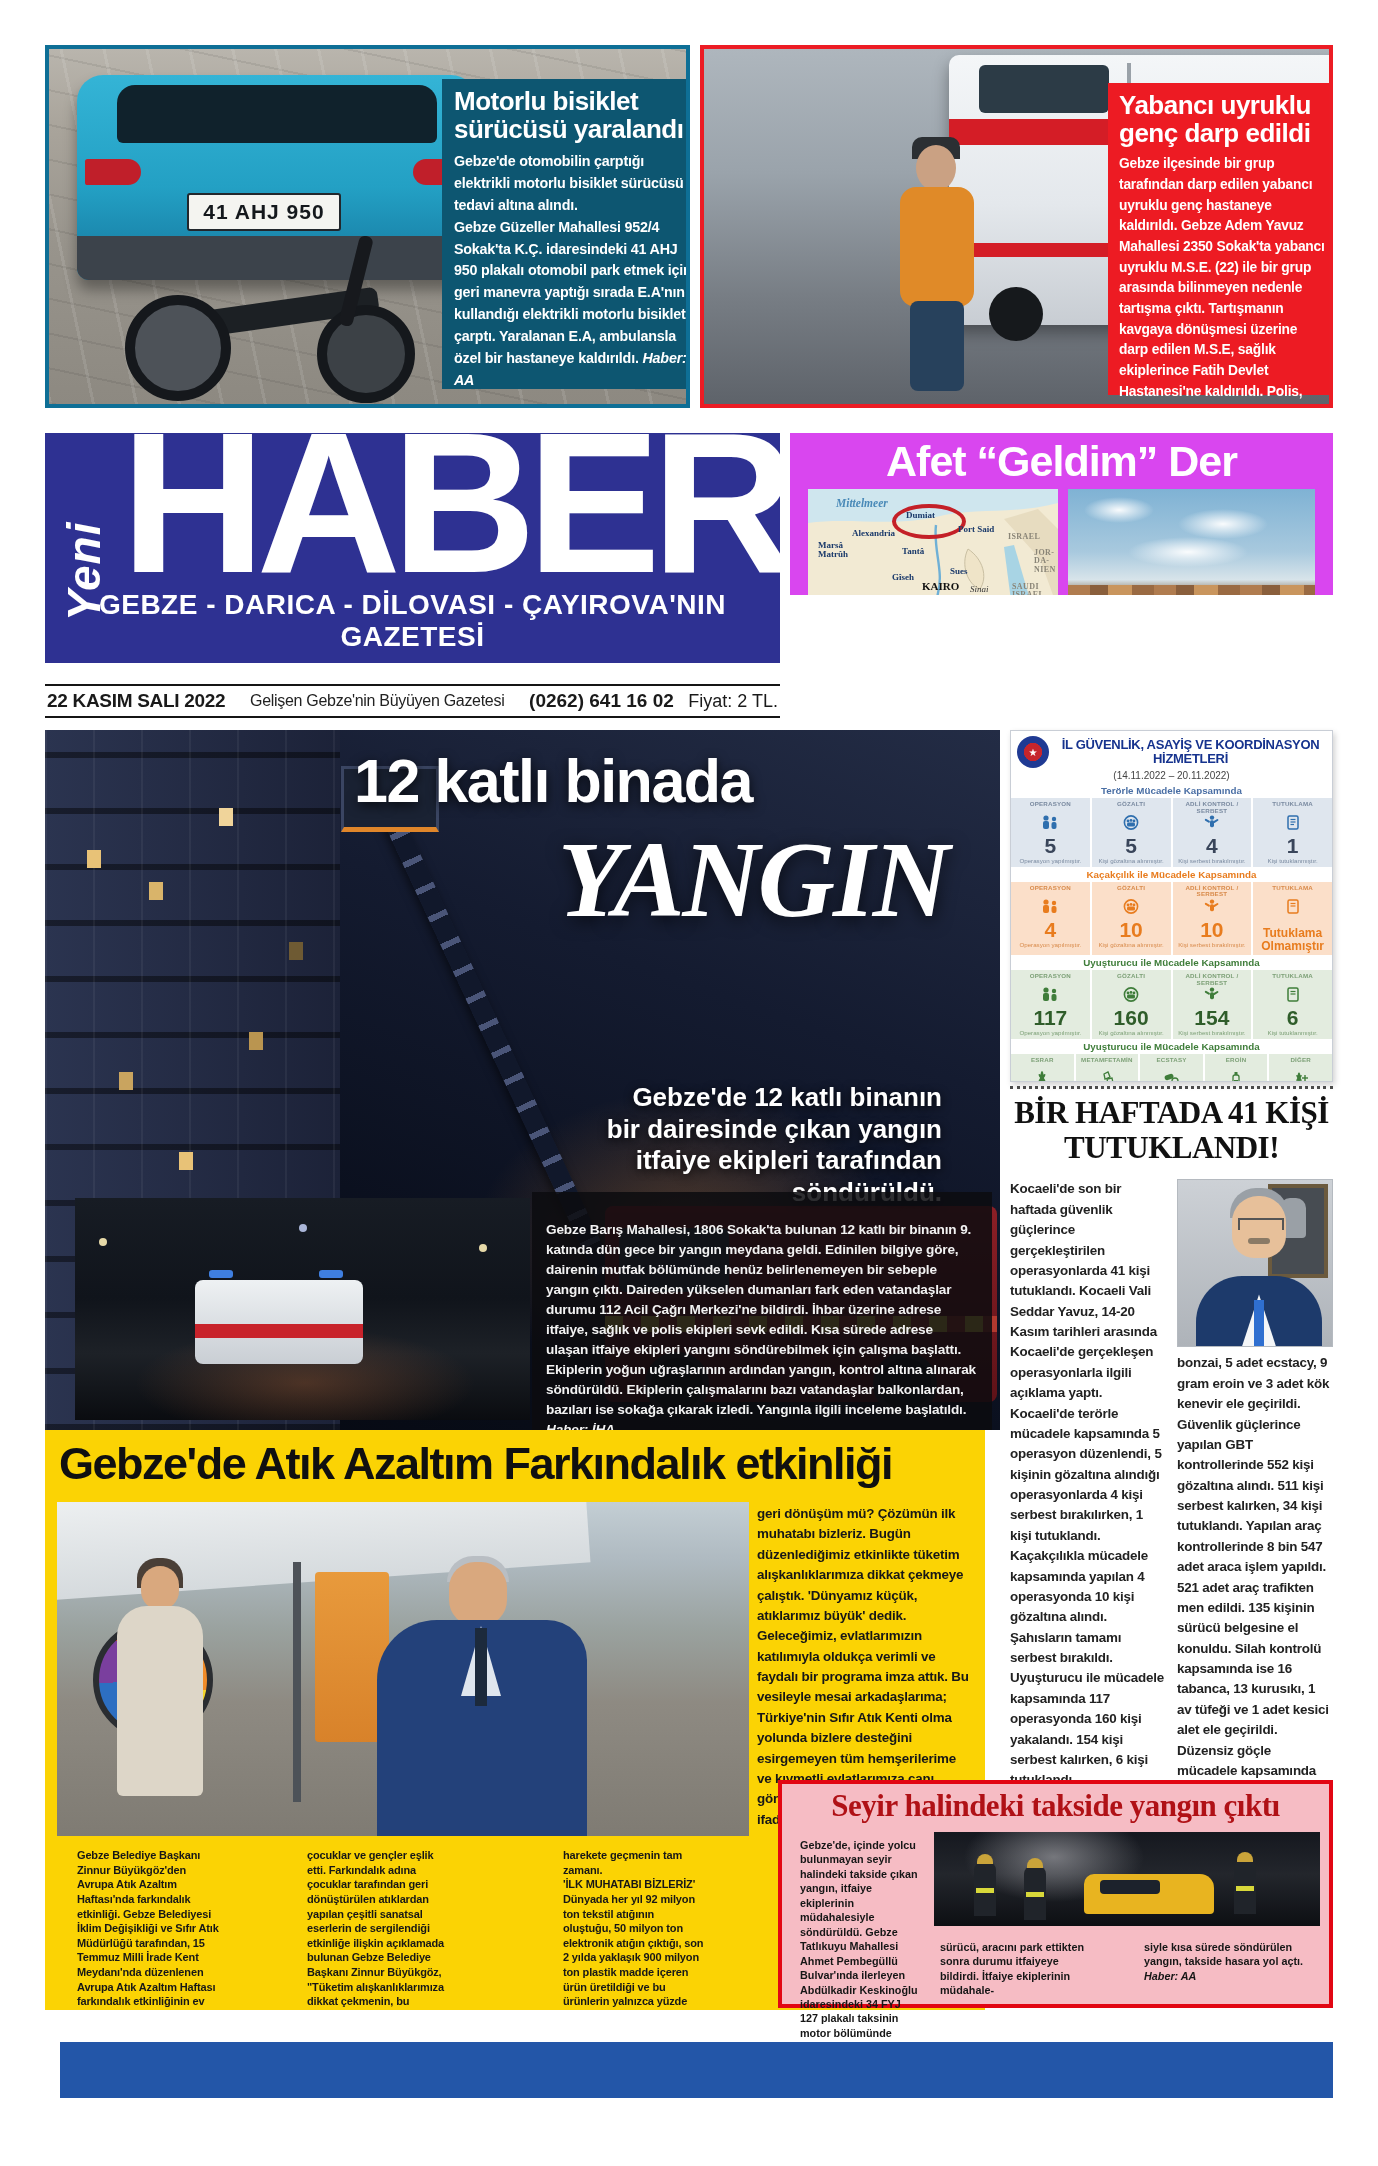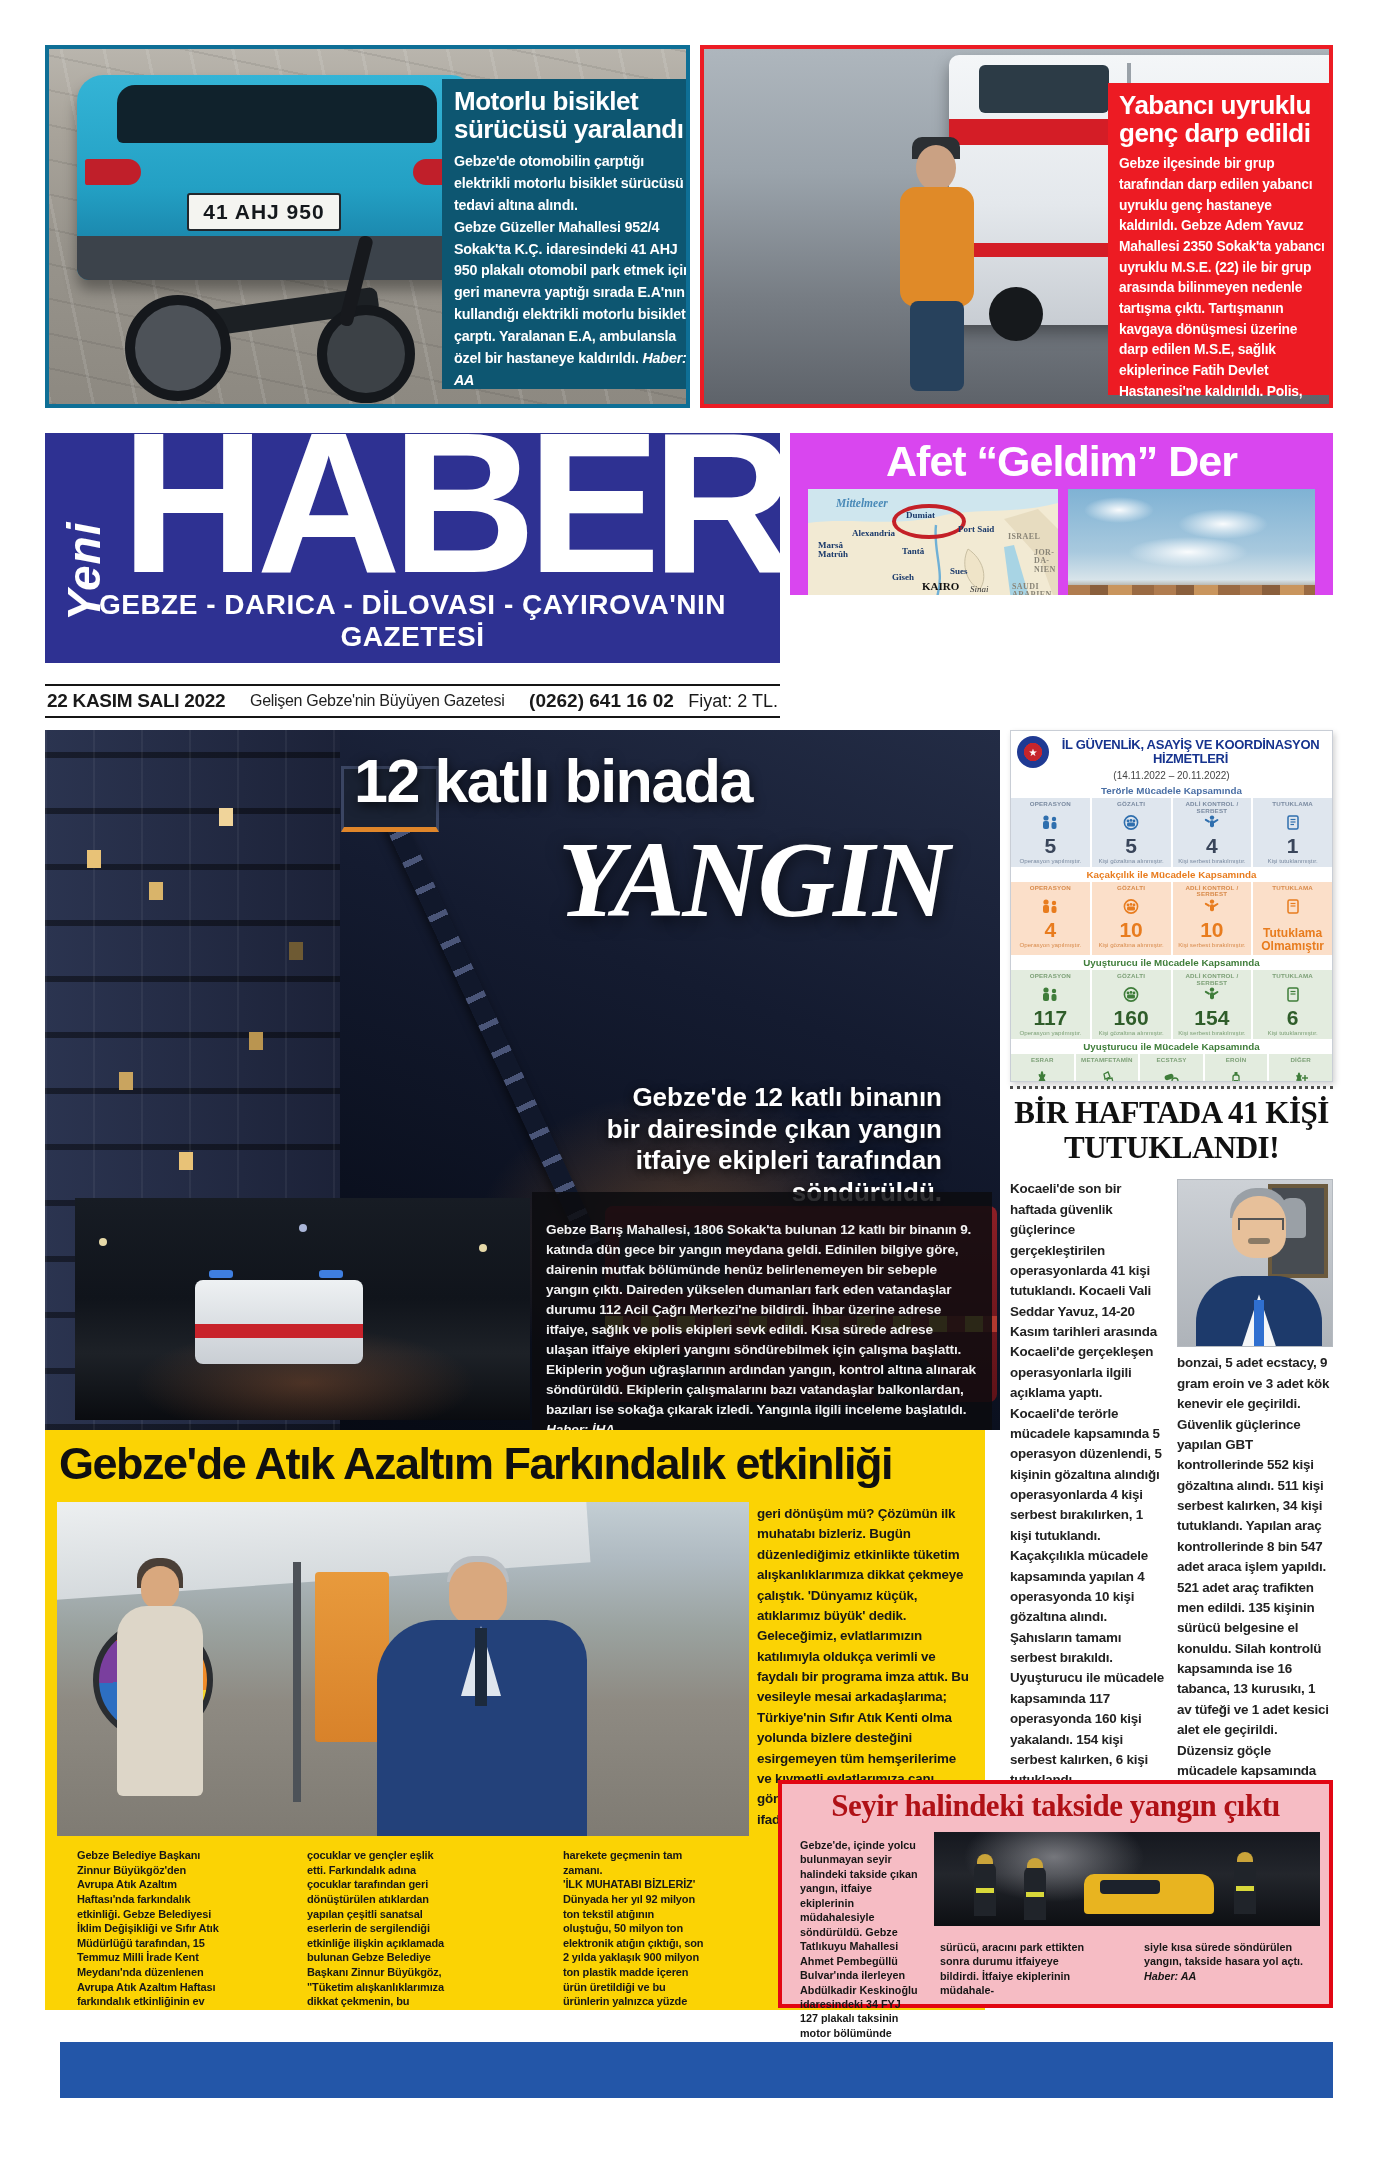--- a/index.html
+++ b/index.html
@@ -300,21 +300,21 @@
       <span class="ml ml-cap" style="left:226px;top:60px;">JOR-
 DA-
 NIEN</span>
       <span class="ml" style="left:78px;top:110px;">Beni Suef</span>
       <span class="ml" style="left:6px;top:122px;">Siwa-Oase</span>
       <span class="ml" style="left:80px;top:130px;">El Minia</span>
       <span class="ml" style="left:134px;top:124px;">Hurghada</span>
       <span class="ml" style="left:98px;top:140px;">Assiut</span>
       <span class="ml" style="left:152px;top:142px;">Safaga</span>
       <span class="ml ml-cap" style="left:204px;top:94px;">SAUDI
-ARABIEN</span>
+ISRAEL</span>
       <span class="ml ml-sea" style="left:202px;top:132px;font-size:9.5px;">Rotes
 Meer</span>
     </div>
     <div class="ab afet-photo">
       <div class="ab cloud" style="left:16px;top:8px;width:70px;height:26px;"></div>
       <div class="ab cloud" style="left:110px;top:20px;width:90px;height:30px;"></div>
       <div class="ab cloud" style="left:60px;top:48px;width:120px;height:30px;"></div>
       <div class="ab bldg-strip"></div>
       <div class="ab boat" style="left:10px;top:120px;width:60px;height:16px;"></div>
       <div class="ab boat" style="left:86px;top:126px;width:74px;height:14px;"></div>

